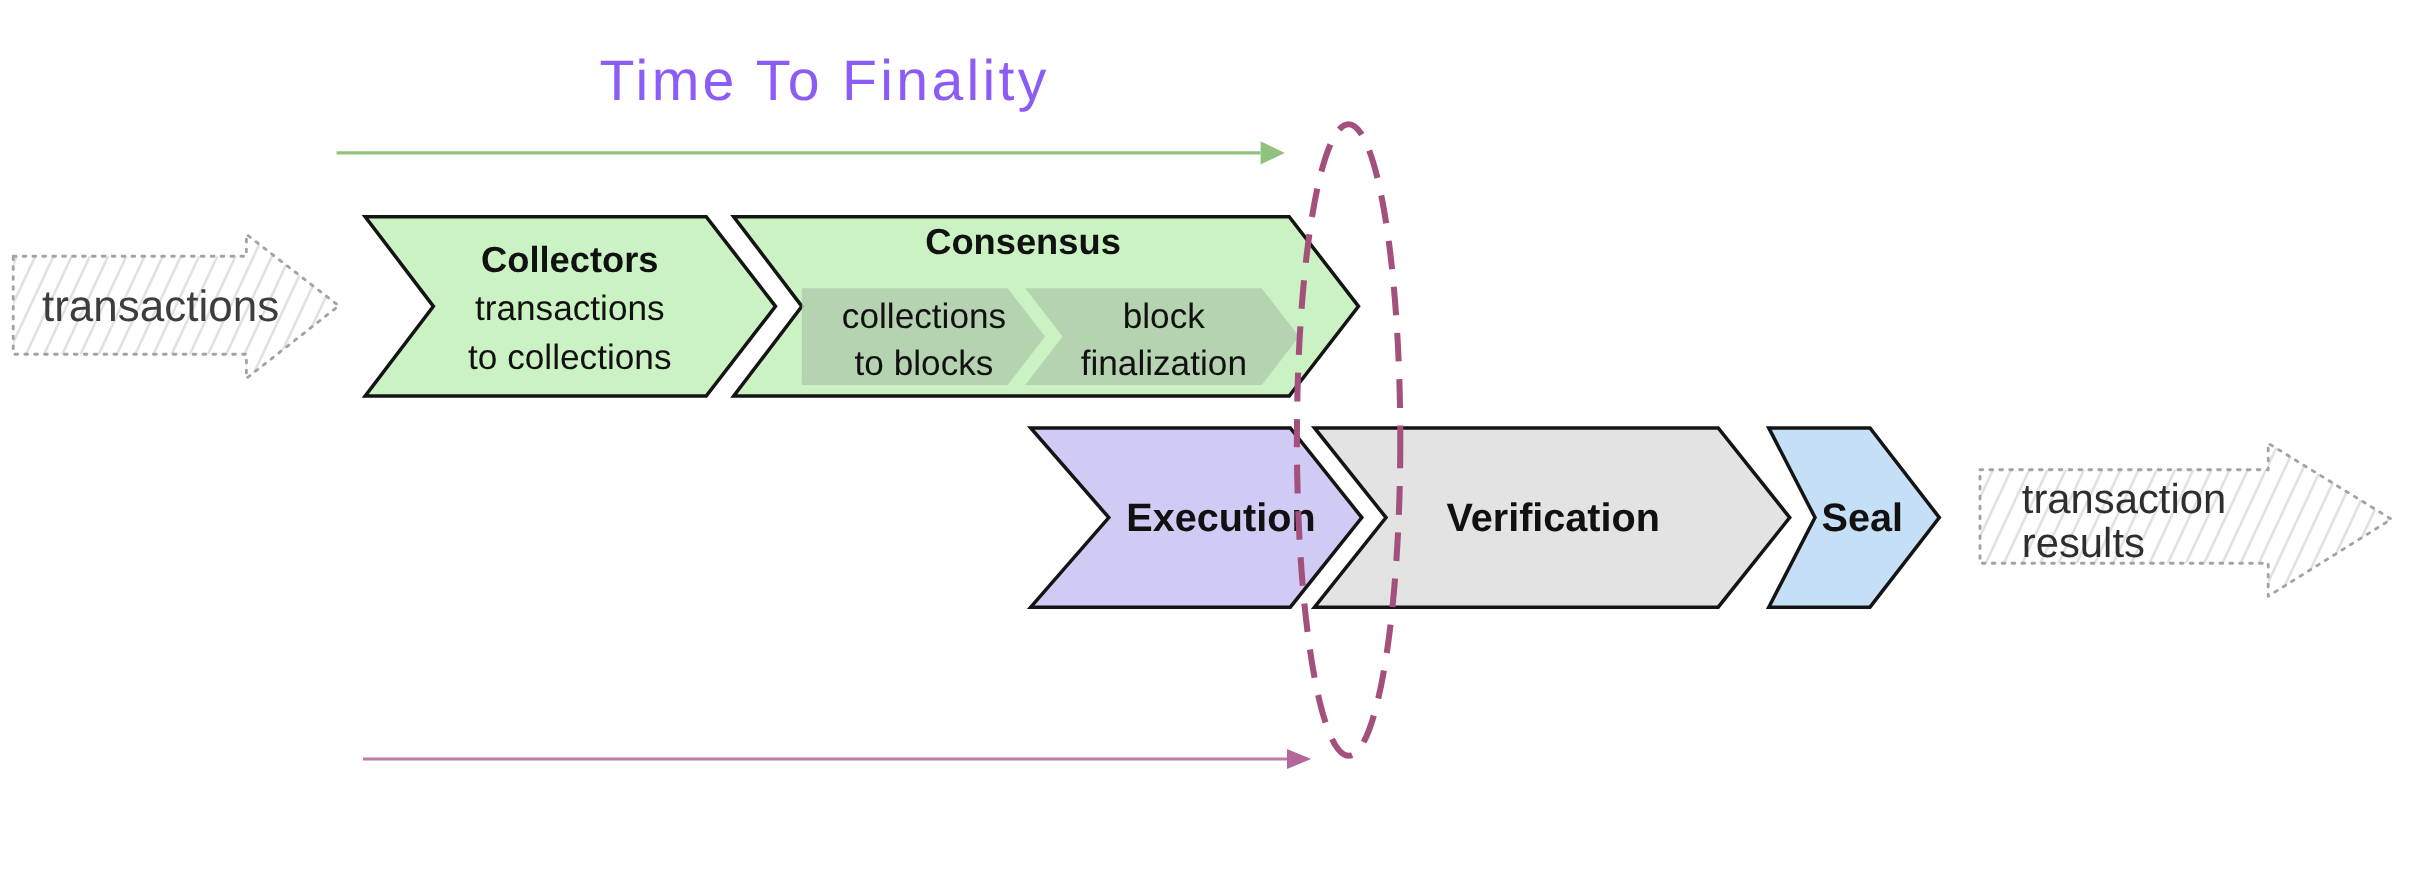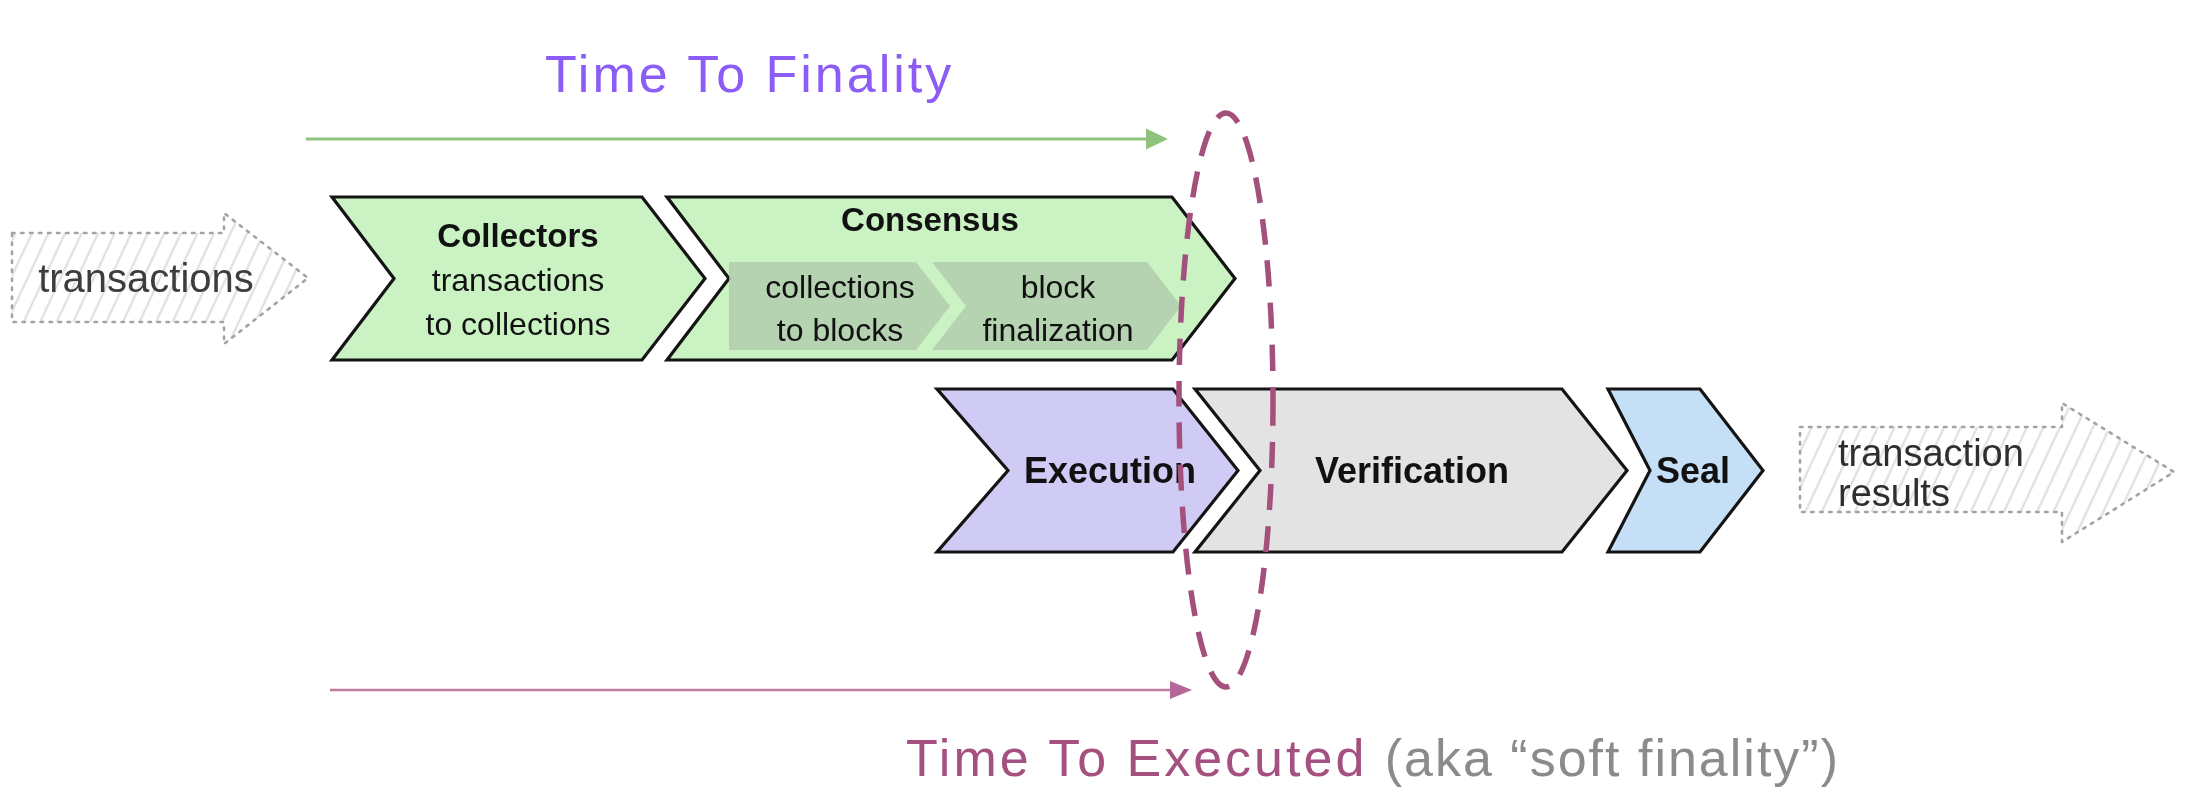--- a/index.html
+++ b/index.html
@@ -100,17 +100,14 @@
     <text class="t-stage" x="1693" y="483" text-anchor="middle">Seal</text>
 
     <ellipse class="soft-ellipse" cx="1226" cy="400" rx="47" ry="287"></ellipse>
 
     <line class="pink-line" x1="330" y1="690" x2="1170" y2="690"></line>
     <polygon class="pink-head" points="1170,681 1192,690 1170,699"></polygon>
   </svg>
 
   <div id="title-finality" class="headline">Time To Finality</div>
 
-  <div id="title-executed" class="headline">
-    <span>Time To Executed</span><span> </span><span class="suffix">(aka “soft finality”)</span>
-  </div>
 
 </div>
 
 </body></html>

